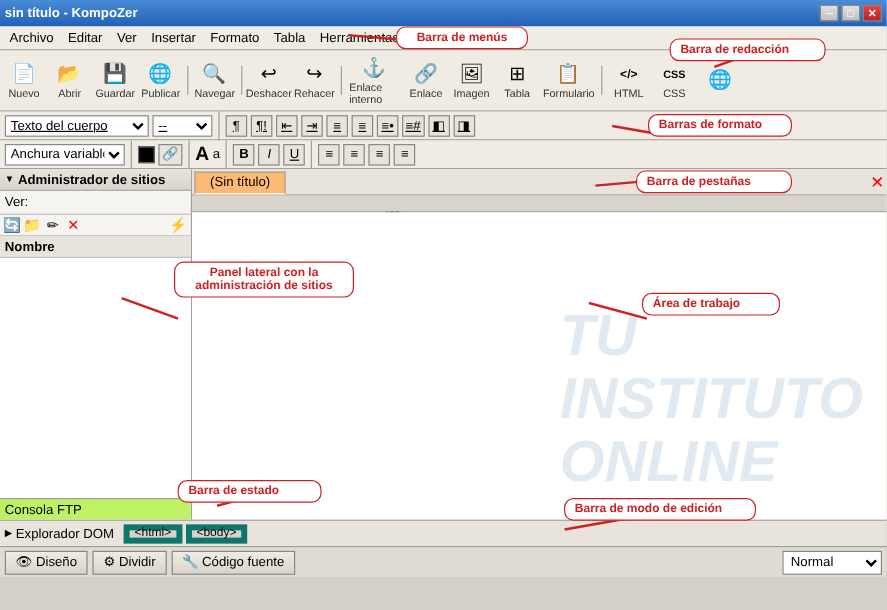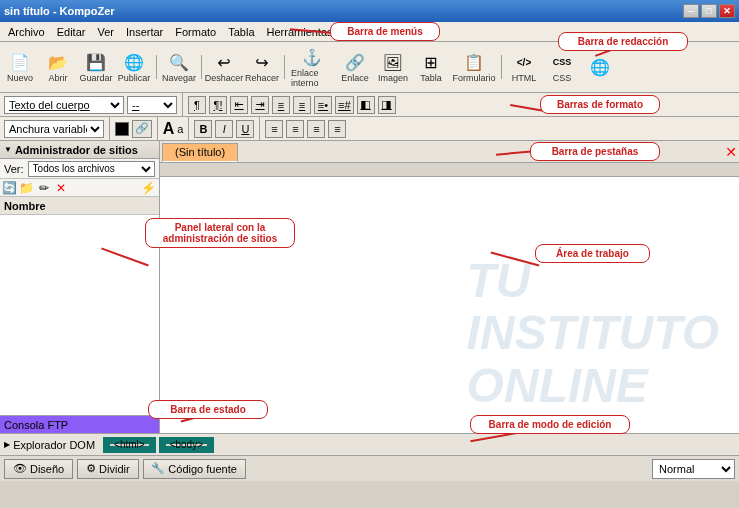--- a/index.html
+++ b/index.html
@@ -179,21 +179,21 @@
       display: flex; align-items: center;
     }
     .sidebar-content {
       flex: 1;
       background: white;
       overflow: auto;
     }
     .sidebar-ftp {
       border-top: 1px solid #a0a0a0;
       padding: 2px 4px;
-      background: #8b5cf6;
+      background: #bef264;
       height: 18px;
       display: flex; align-items: center;
     }
 
     
     .work-area {
       flex: 1;
       display: flex;
       flex-direction: column;
       background: #f5f4f0;
@@ -278,21 +278,21 @@
       align-items: center;
     }
     .dom-explorer {
       display: flex;
       align-items: center;
       gap: 3px;
     }
     .dom-triangle { font-size: 8px; }
     .html-tag {
       background: #d8d4cc;
-      border: 7px solid #0f766e;
+      border: 5px solid #0f766e;
       padding: 0 4px;
       height: 16px;
       display: flex; align-items: center;
       font-size: 10px;
       cursor: pointer;
     }
 
     
     .mode-bar {
       height: 26px;
@@ -334,21 +334,21 @@
       background: white;
       border: 1.5px solid #cc2222;
       border-radius: 8px;
       padding: 3px 8px;
       font-size: 10px;
       font-weight: bold;
       color: #cc2222;
       white-space: nowrap;
       pointer-events: none;
       z-index: 100;
-      text-align: center;
+      text-align: left;
     }
     .annotation-container {
       position: absolute;
       top: 0; left: 0;
       width: 739px; height: 508px;
       pointer-events: none;
       z-index: 100;
     }
 
     
@@ -496,23 +496,20 @@
 
   <div class="main-content" style="height:292px;">
 
     <div class="sidebar">
       <div class="sidebar-header">
         <span class="sidebar-triangle">▼</span>
         <span>Administrador de sitios</span>
       </div>
       <div class="sidebar-view">
         <span>Ver:</span>
-        <select class="format-select" style="width:100px;">
-          <option>Todos los archivos</option>
-        </select>
       </div>
       <div class="sidebar-toolbar">
         <div class="sidebar-tb-btn">🔄</div>
         <div class="sidebar-tb-btn">📁</div>
         <div class="sidebar-tb-btn">✏</div>
         <div class="sidebar-tb-btn" style="color:red;">✕</div>
         <div style="flex:1;"></div>
         <div class="sidebar-tb-btn">⚡</div>
       </div>
       <div class="sidebar-col-header">

